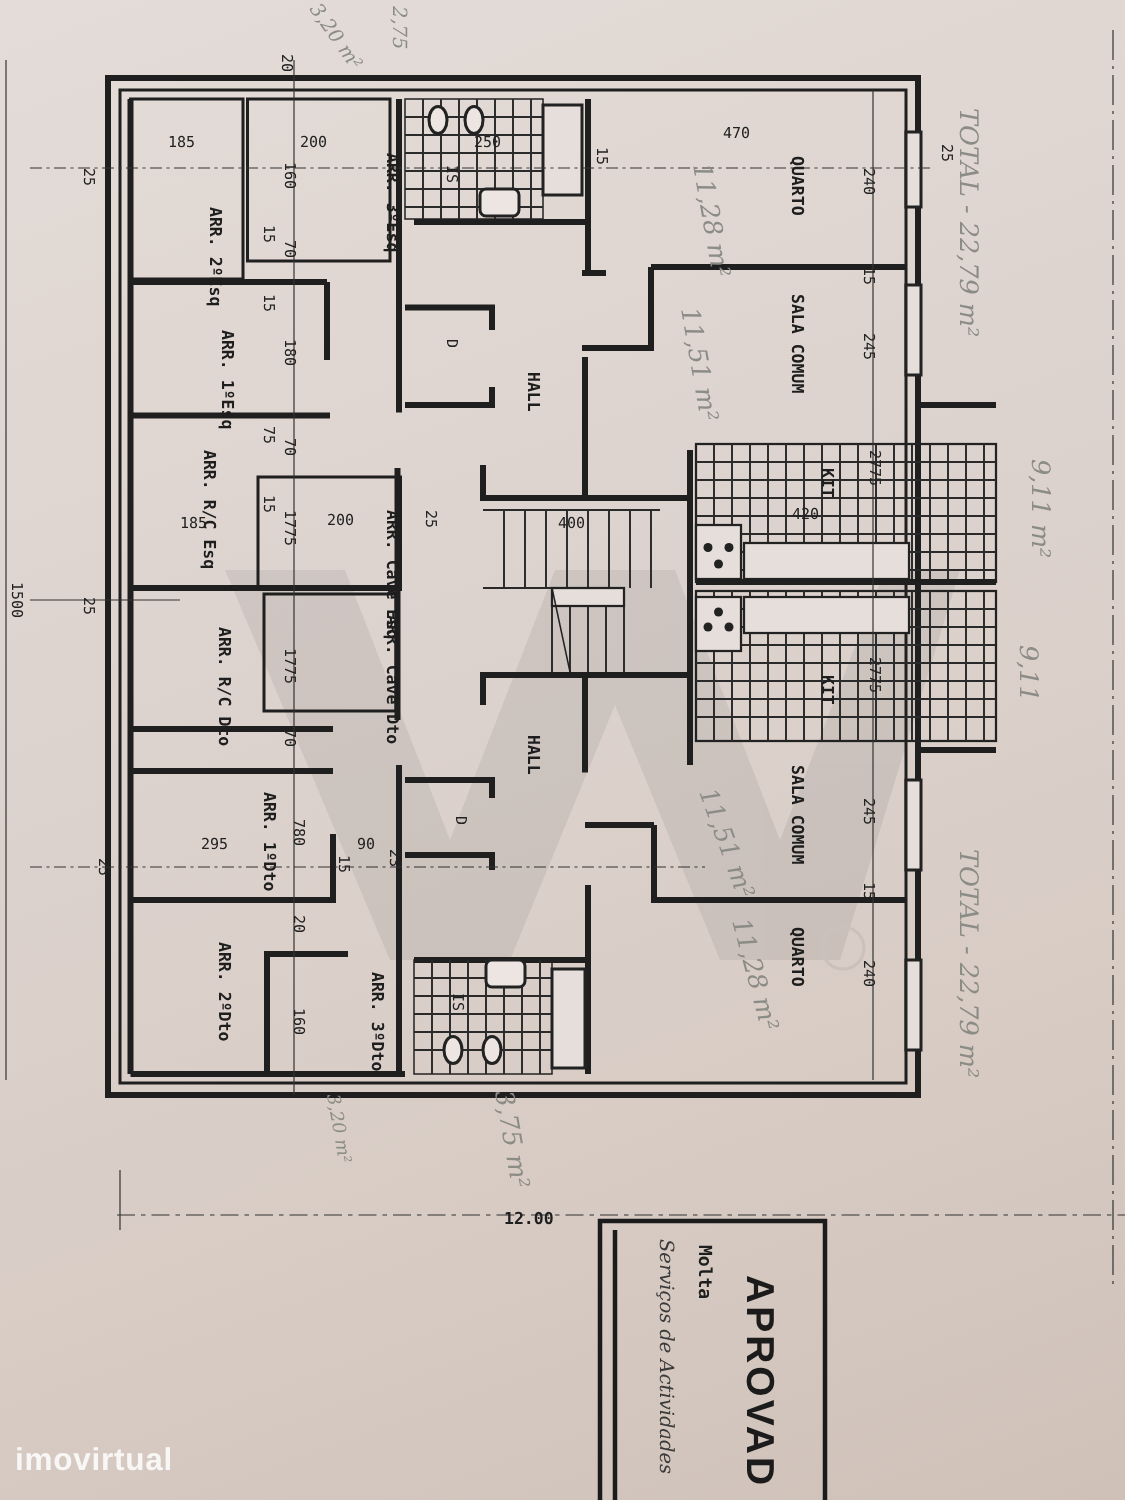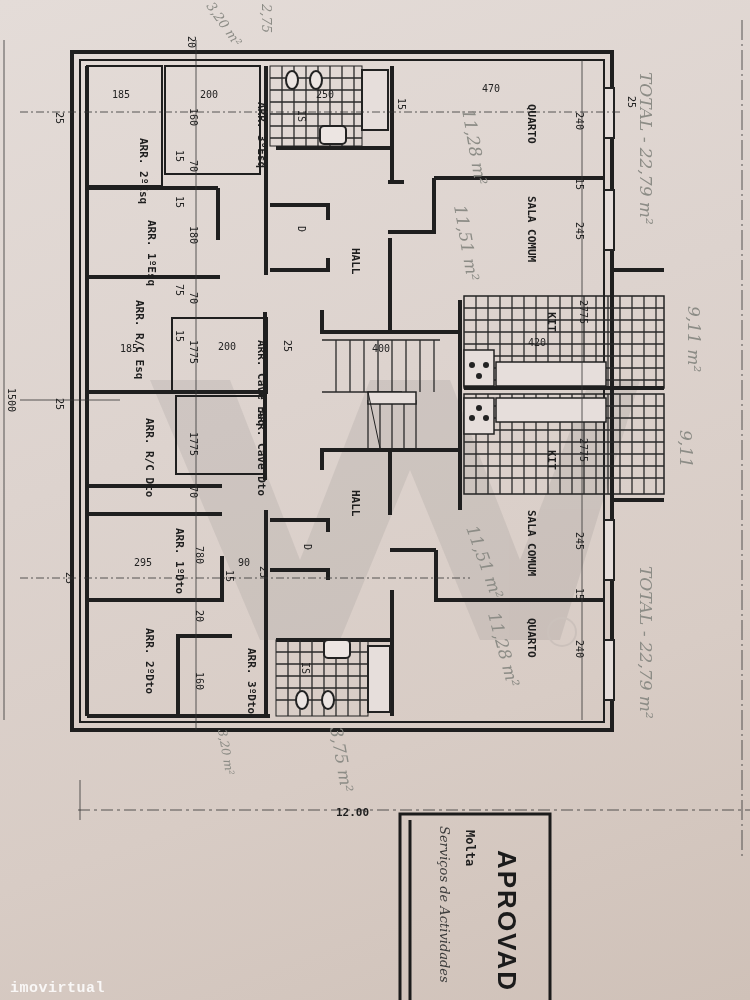--- a/index.html
+++ b/index.html
@@ -17,22 +17,22 @@
   .wall { fill: none; stroke: #1f1f1f; stroke-width: 4; }
   .wall-thin { fill: none; stroke: #1f1f1f; stroke-width: 2; }
   .dimline { stroke: #333; stroke-width: 0.8; fill: none; }
   .tile { stroke: #2a2a2a; stroke-width: 1.3; }
   .lbl { font-family: "DejaVu Sans Mono", monospace; font-size: 11px; fill: #1e1e1e; font-weight: bold; }
   .lbl-sm { font-family: "DejaVu Sans Mono", monospace; font-size: 10px; fill: #222; }
   .hand { font-family: "DejaVu Serif", serif; font-size: 17px; fill: #8c8c86; font-style: italic; }
   .stamp-title { font-family: "Liberation Sans", sans-serif; font-size: 26px; font-weight: bold; fill: #1b1b1b; letter-spacing: 2px; }
   .watermark-text {
     position: absolute; left: 10px; top: 962px;
-    color: rgba(255,255,255,0.85); font-family: Liberation Mono, monospace;
-    font-size: 15px; font-weight: bold; letter-spacing: 0.5px; margin-top: 18px;
+    color: rgba(255,255,255,0.85); font-family: Liberation Sans, sans-serif;
+    font-size: 21px; font-weight: bold; letter-spacing: 0.5px;
   }
 </style>
 </head>
 <body>
 
 <div class="paper"></div>
 
 <svg class="plan" width="750" height="1000" viewBox="0 0 750 1000">
 
   <g opacity="0.13">

